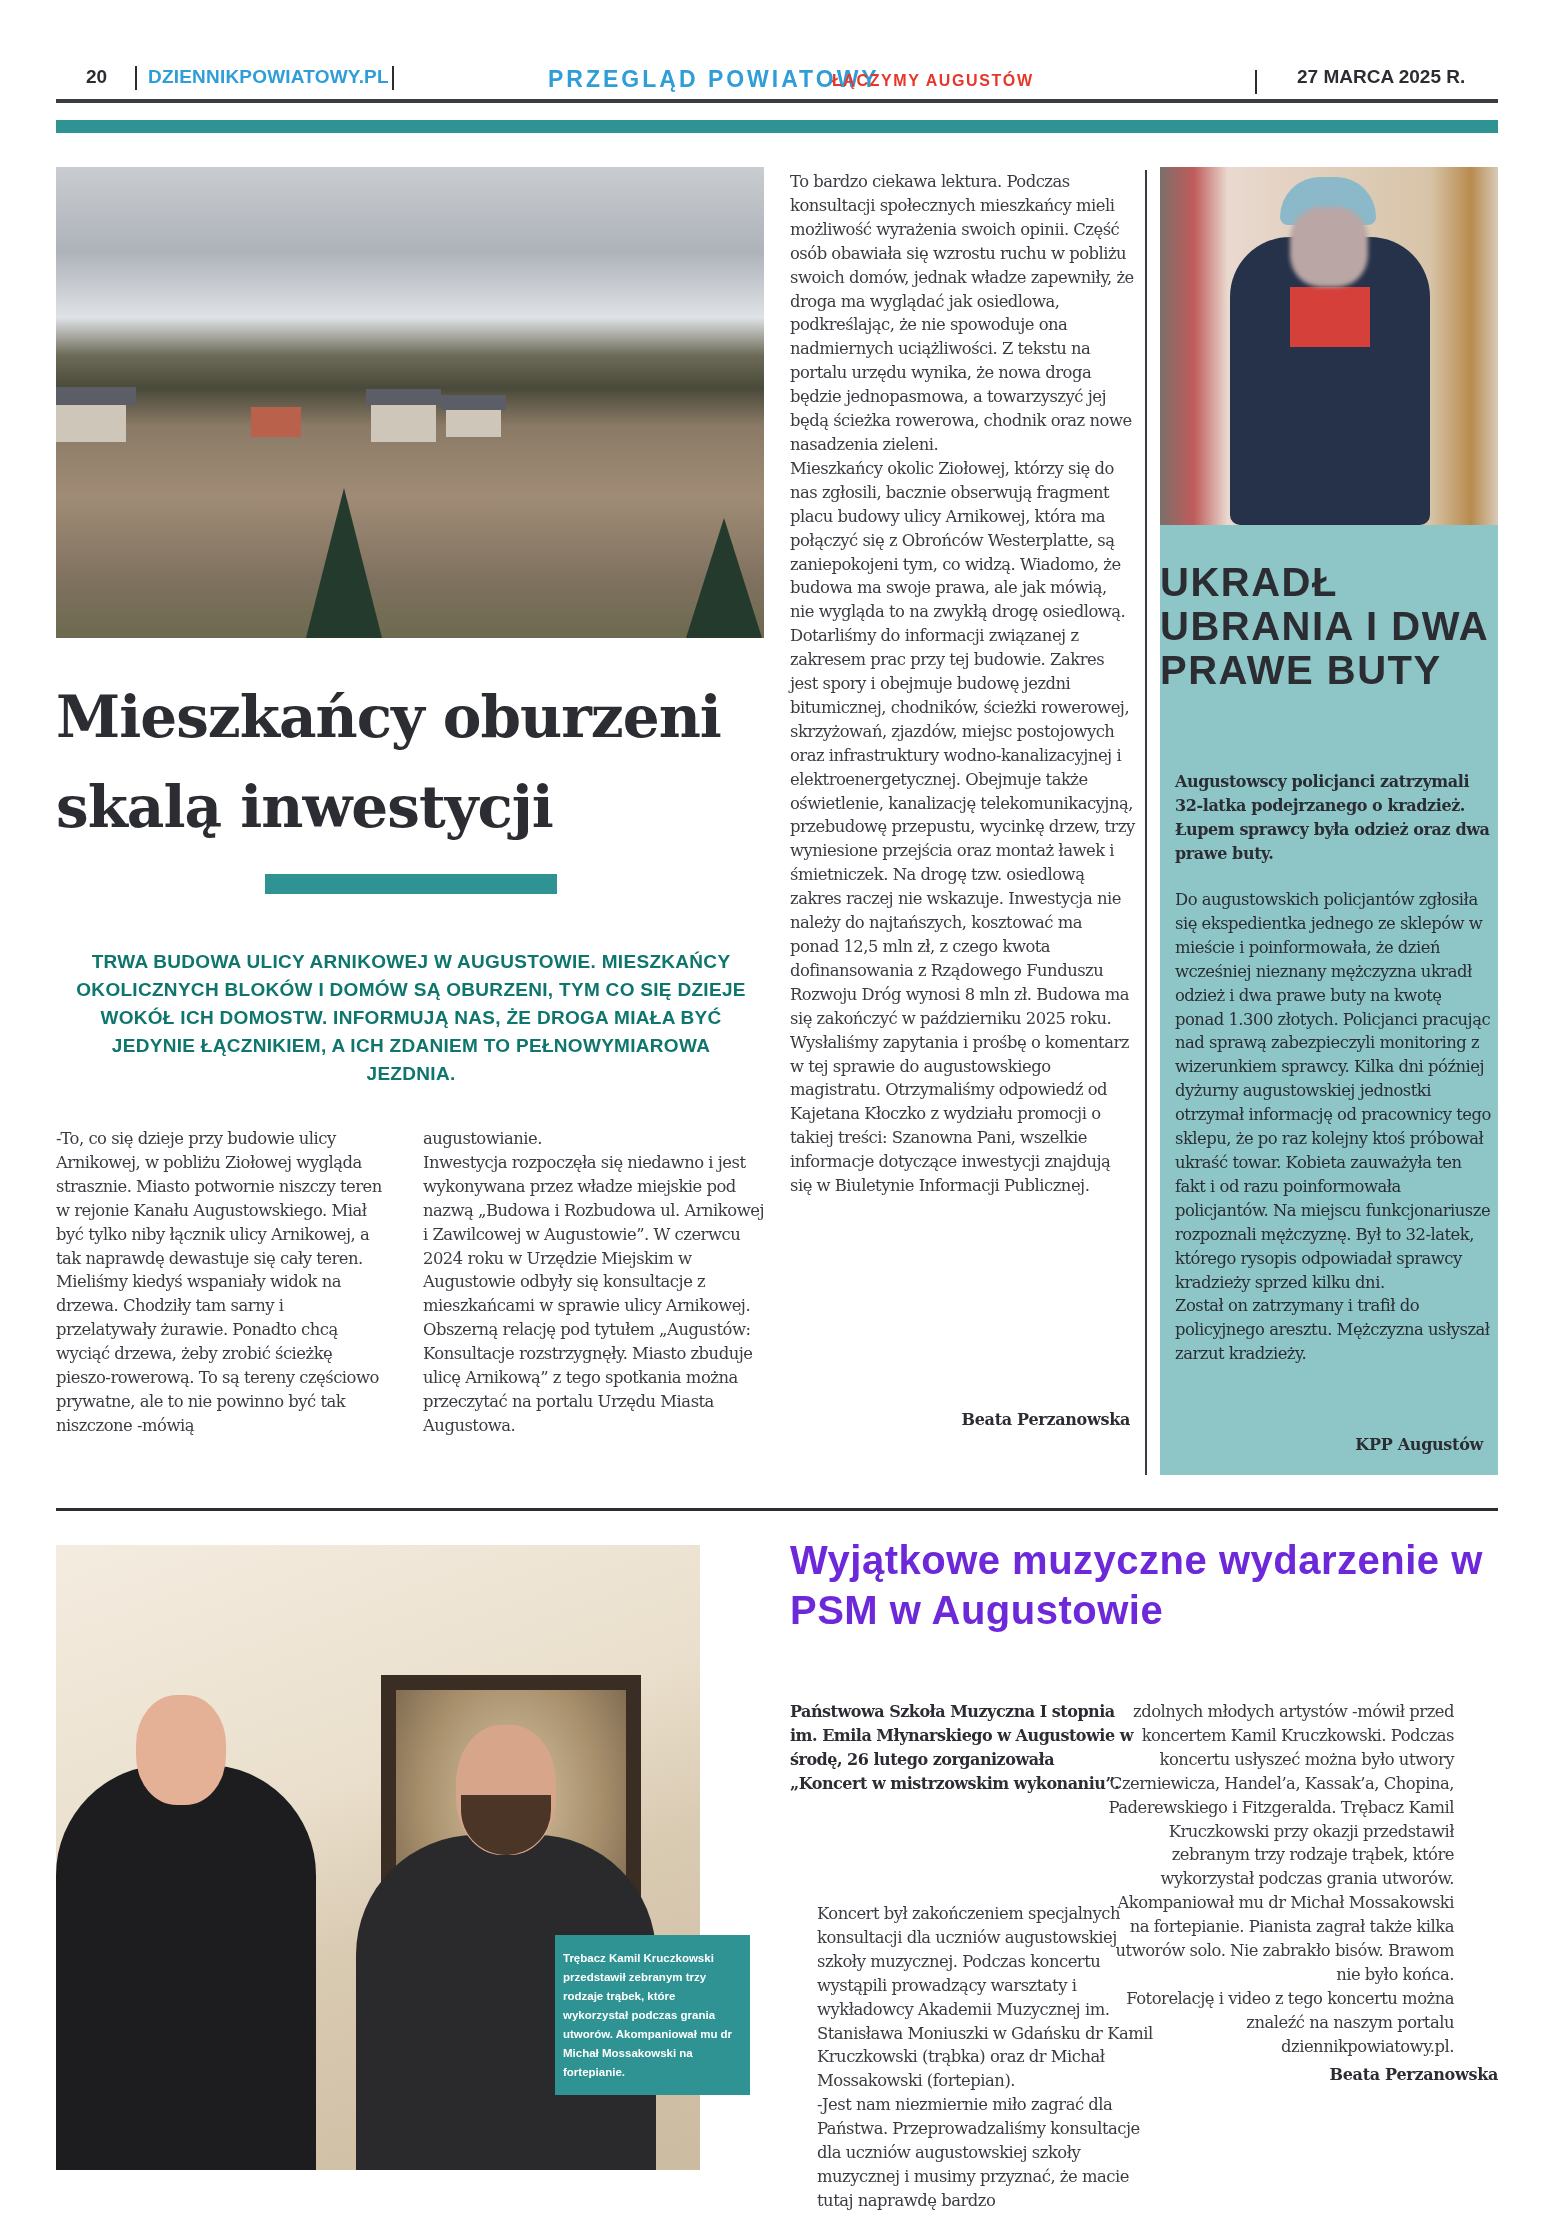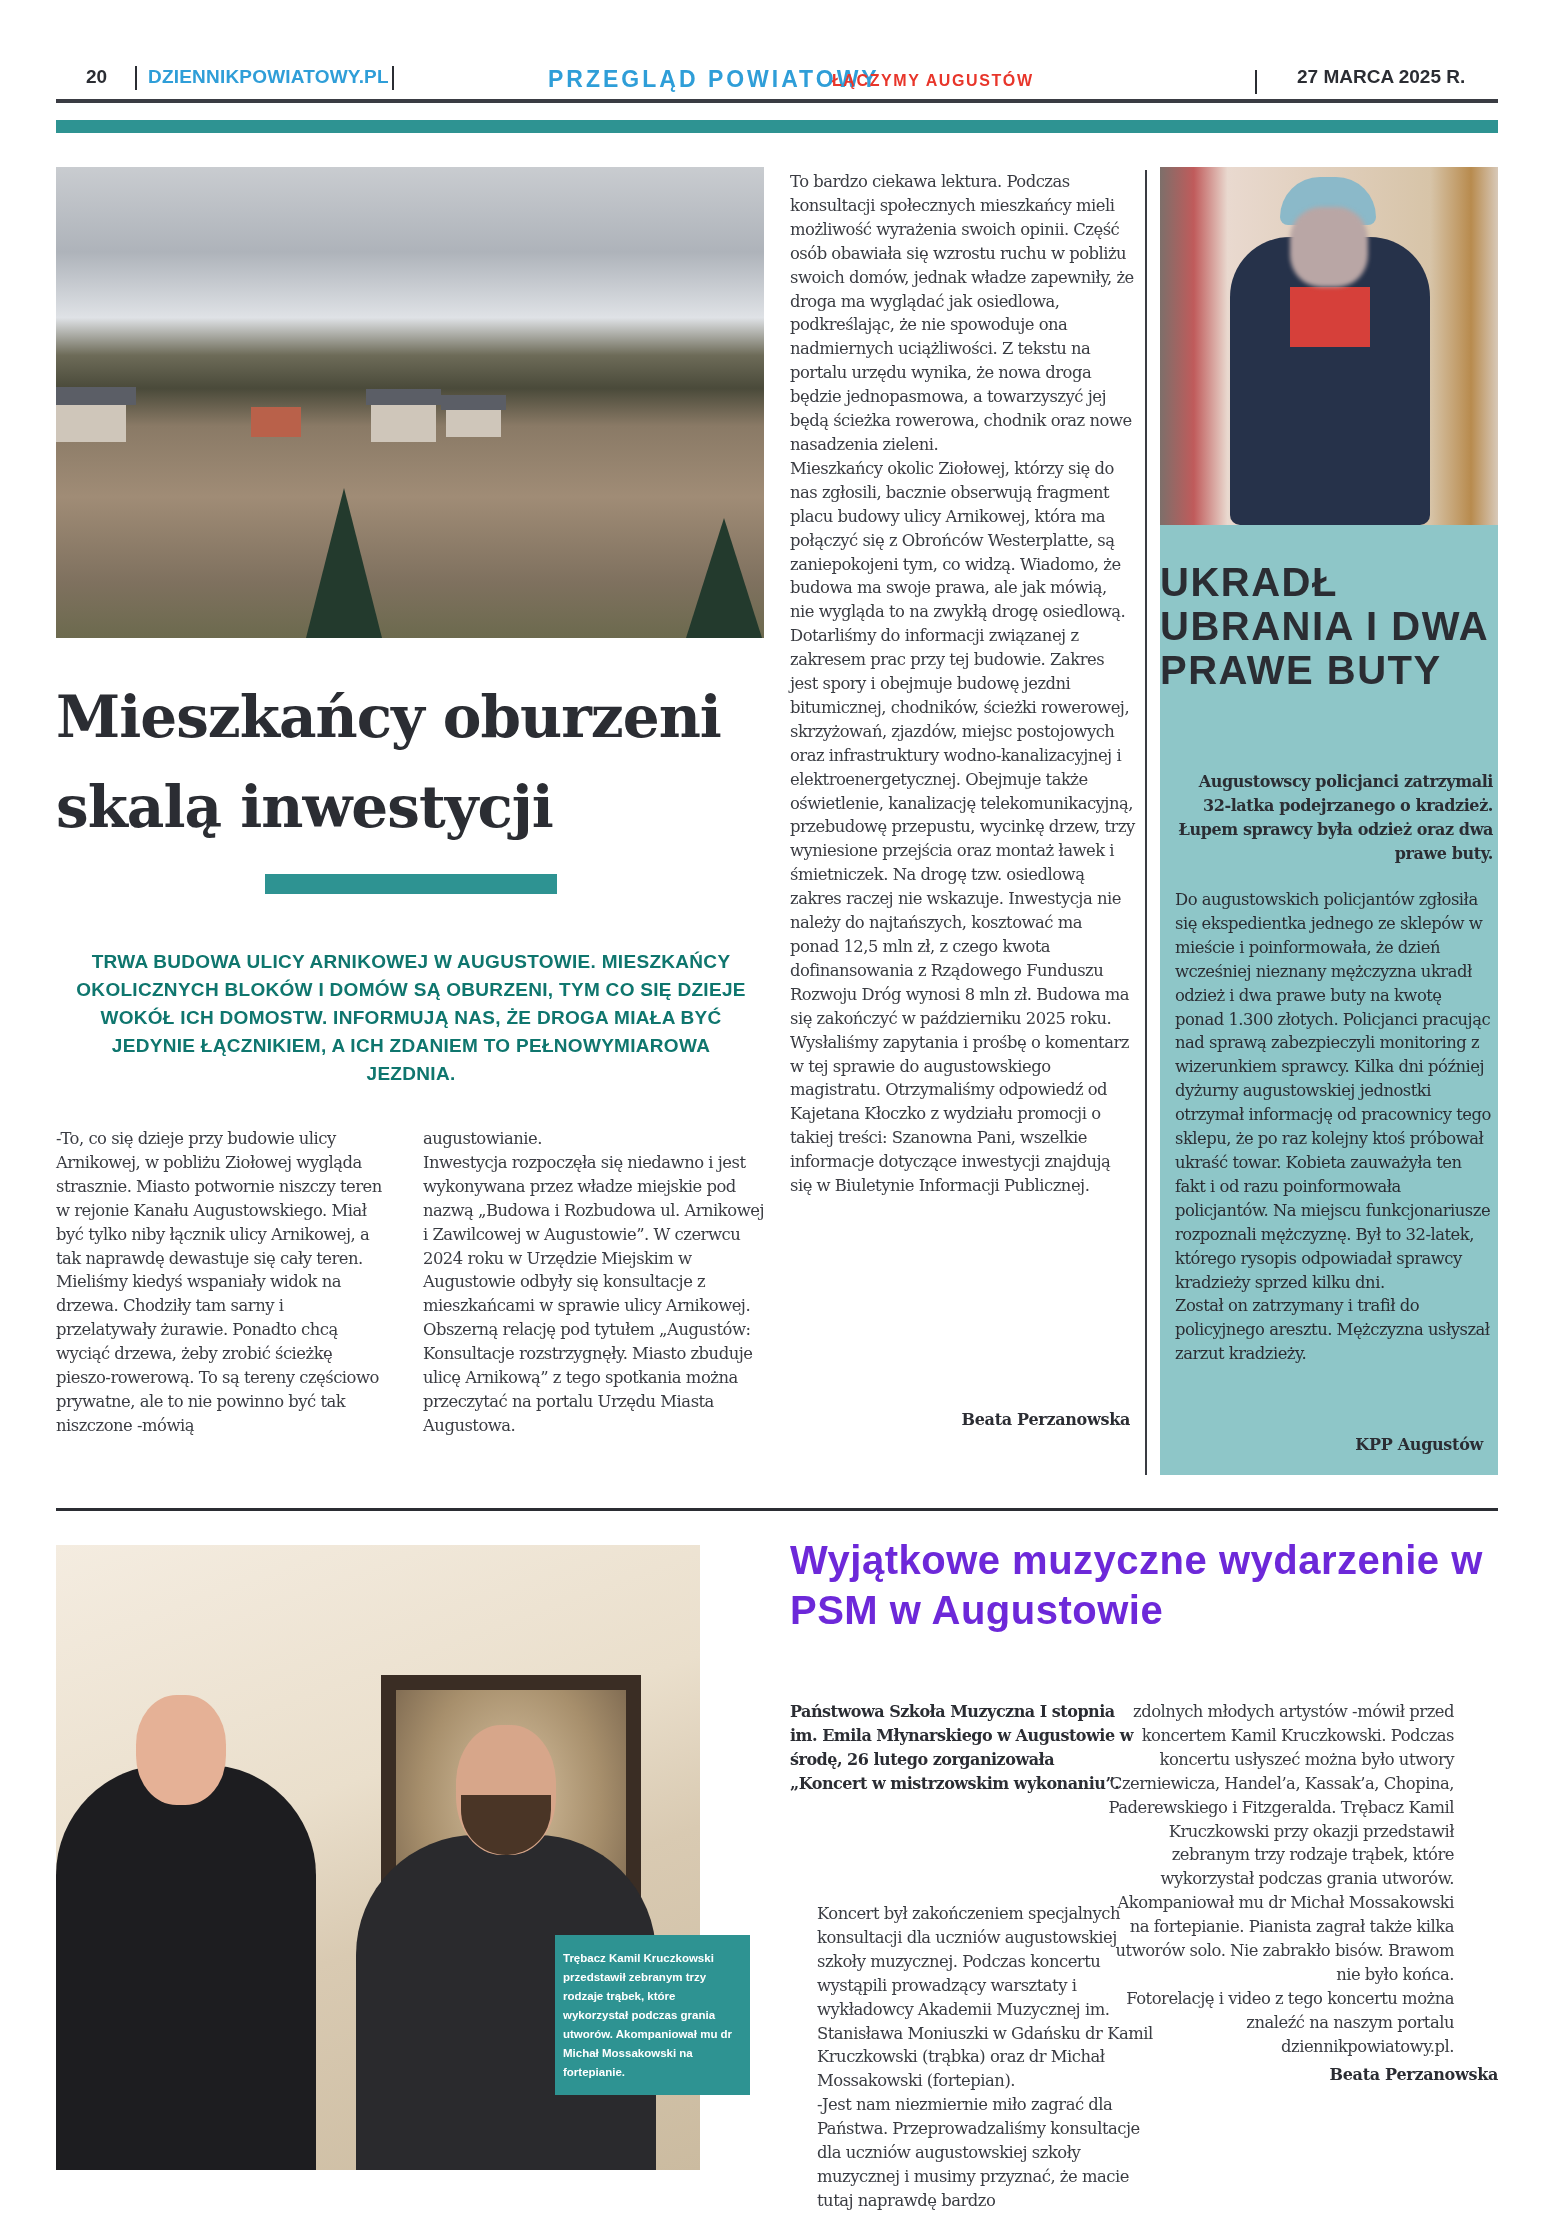--- a/index.html
+++ b/index.html
@@ -59,21 +59,21 @@
   .col2 { left: 423px; top: 1127px; width: 345px; }
   .col3 { left: 790px; top: 170px; width: 345px; }
   .byline { font: bold 16px "DejaVu Serif", serif; color: #2b2d33; text-align: right; letter-spacing: -0.3px; }
   .byline1 { left: 790px; top: 1410px; width: 340px; }
   .vrule { left: 1145px; top: 170px; width: 2px; height: 1305px; background: #3a3c43; }
 
   
   .side-box { left: 1160px; top: 525px; width: 338px; height: 950px; background: #8ec6c8; }
   .side-title { left: 1160px; top: 560px; width: 338px; text-align: left;
     font: bold 40px "Liberation Sans", sans-serif; line-height: 44px; color: #2b2d33; letter-spacing: 1.5px; }
-  .side-lead { left: 1175px; top: 770px; width: 318px; font: bold 16px "DejaVu Serif", serif; line-height: 24px; color: #2b2d33; letter-spacing: -0.4px; text-align: right; }
+  .side-lead { left: 1175px; top: 770px; width: 318px; font: bold 16px "DejaVu Serif", serif; line-height: 24px; color: #2b2d33; letter-spacing: -0.4px; }
   .side-body { left: 1175px; top: 888px; width: 318px; }
   .side-byline { left: 1175px; top: 1435px; width: 308px; }
 
   .hrule { left: 56px; top: 1508px; width: 1442px; height: 3px; background: #2b2d33; }
 
   
   .headline2 { left: 790px; top: 1535px; width: 720px; font: bold 40px "Liberation Sans", sans-serif; line-height: 50px; color: #6d28d9; letter-spacing: 0.5px; }
   .lead2 { left: 790px; top: 1700px; width: 345px; font: bold 16px "DejaVu Serif", serif; line-height: 24px; color: #2b2d33; letter-spacing: -0.5px; }
   .col4 { left: 790px; top: 1902px; width: 350px; margin-left: 27px; }
   .col5 { left: 1104px; top: 1700px; width: 350px; text-align: right; }

